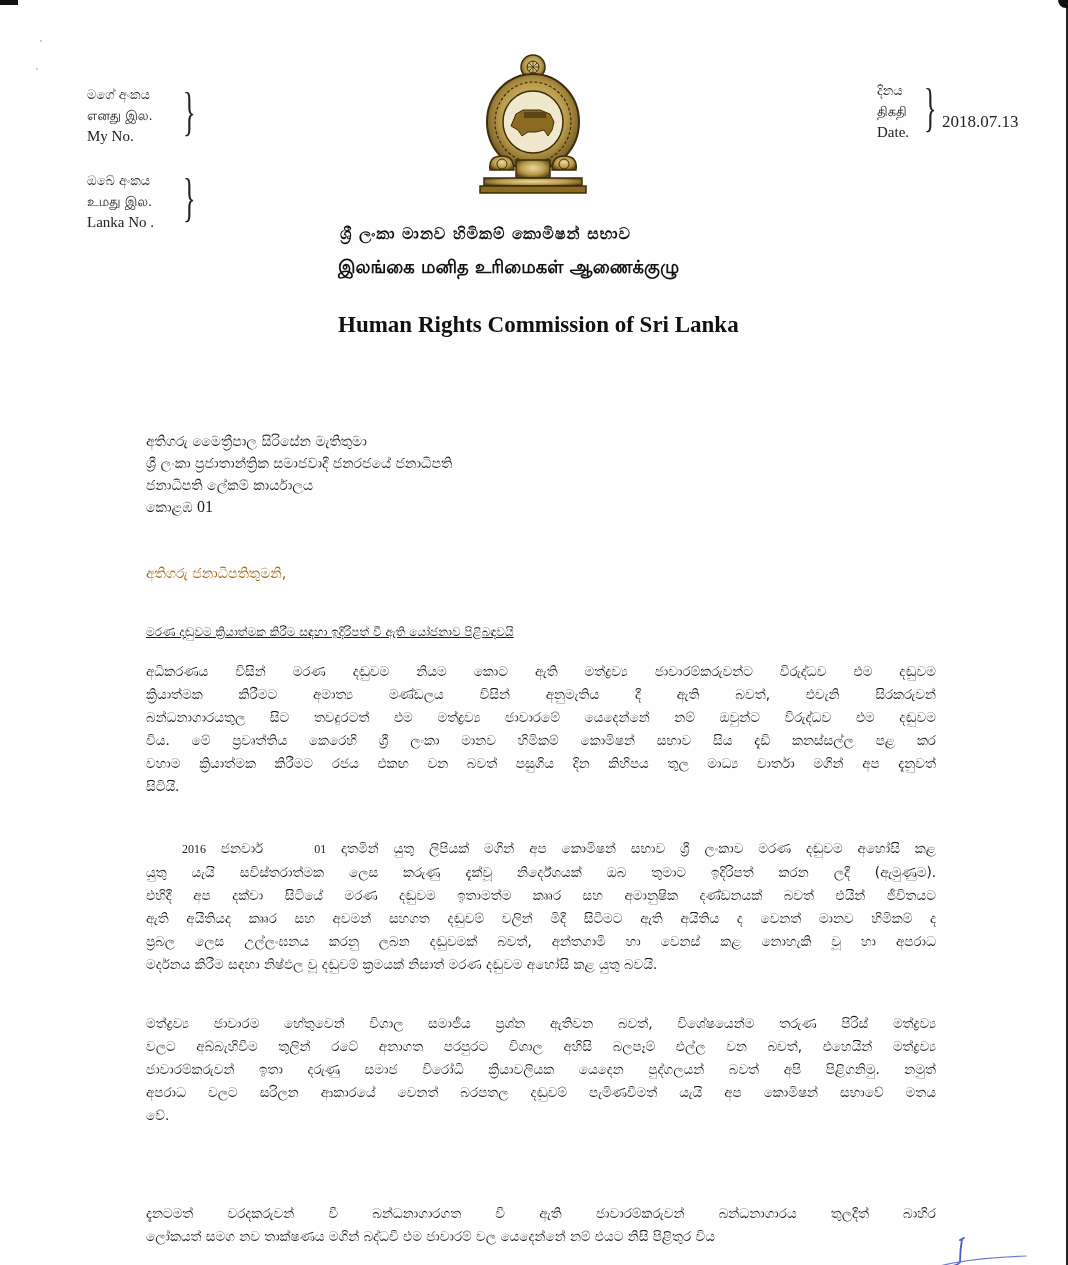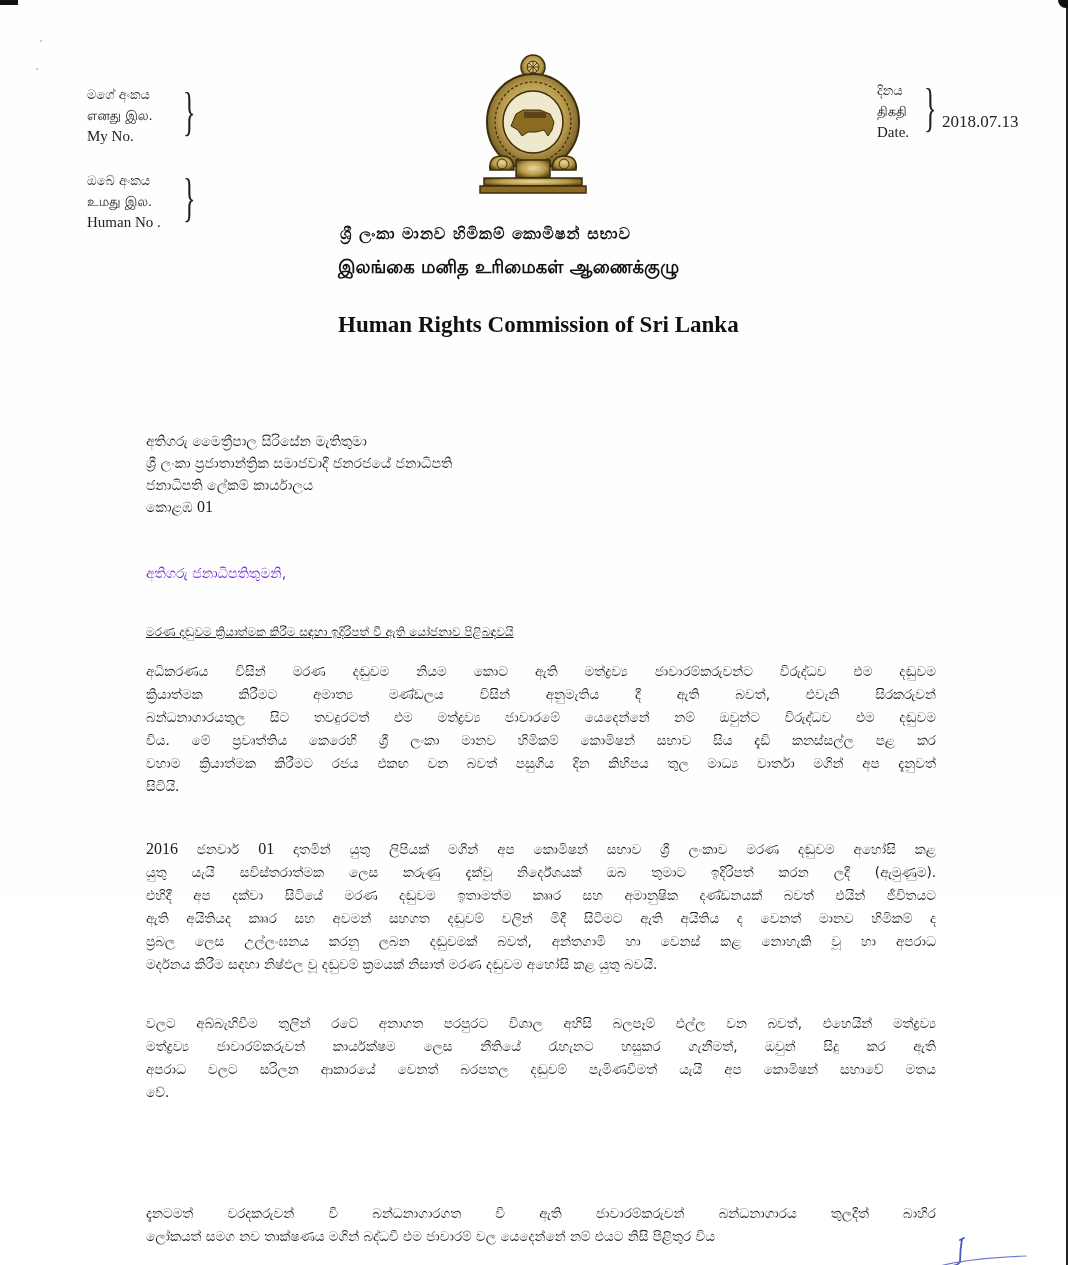--- a/index.html
+++ b/index.html
@@ -20,31 +20,31 @@
   .emblem { position: absolute; left: 478px; top: 52px; width: 110px; height: 150px; }
 
   .org-si { position: absolute; left: 340px; top: 224px; font-size: 16px; font-weight: bold; letter-spacing: 1px; color: #111; white-space: nowrap; }
   .org-ta { position: absolute; left: 338px; top: 256px; font-size: 18px; font-weight: bold; color: #111; white-space: nowrap; }
   .org-en { position: absolute; left: 338px; top: 278px; font-family: "Liberation Serif", serif; font-size: 23px; font-weight: bold; color: #111; white-space: nowrap; margin-top: 34px; }
 
   .address { position: absolute; left: 146px; top: 430px; font-size: 14px; line-height: 22px; color: #1a1a1a; }
   .address div { white-space: nowrap; }
   .address .num { font-family: "Liberation Serif", serif; font-size: 16px; }
 
-  .salutation { position: absolute; left: 146px; top: 565px; font-size: 14px; color: #6d28d9; }
+  .salutation { position: absolute; left: 146px; top: 565px; font-size: 14px; color: #a16207; }
   .subject { position: absolute; left: 146px; top: 625px; font-size: 12px; text-decoration: underline; color: #1a1a1a; white-space: nowrap; }
 
   .para { position: absolute; left: 146px; width: 790px; font-size: 13.5px; line-height: 23px; text-align: justify; color: #1a1a1a; }
   .para .line { display: block; text-align: justify; text-align-last: justify; white-space: nowrap; overflow: hidden; }
   .para .line.last { text-align-last: left; }
   .p1 { top: 660px; }
   .p2 { top: 837px; }
   .p3 { top: 1012px; }
   .p4 { top: 1202px; }
-  .serif-num { font-family: "Liberation Serif", serif; font-size: 16px; }
+  .serif-num { font-family: "Liberation Serif", serif; font-size: 12px; margin-left: 36px; }
 
   .sig-mark { position: absolute; left: 930px; top: 1236px; width: 100px; height: 30px; }
 </style>
 </head>
 <body>
 
 <div class="page">
   <div class="scan-corner"></div>
   <div class="right-border"></div>
   <div class="right-corner"></div>
@@ -54,21 +54,21 @@
   <div class="ref-block" style="left:87px;top:84px">
     <div>මගේ අංකය</div>
     <div>எனது இல.</div>
     <div class="en">My No.</div>
   </div>
   <div class="brace" style="left:183px;top:86px">}</div>
 
   <div class="ref-block" style="left:87px;top:170px">
     <div>ඔබේ අංකය</div>
     <div>உமது இல.</div>
-    <div class="en">Human No .</div>
+    <div class="en">Lanka No .</div>
   </div>
   <div class="brace" style="left:183px;top:172px">}</div>
 
   <div class="ref-block" style="left:877px;top:80px">
     <div>දිනය</div>
     <div>திகதி</div>
     <div class="en">Date.</div>
   </div>
   <div class="brace" style="left:924px;top:82px">}</div>
   <div class="date-value">2018.07.13</div>
@@ -136,22 +136,23 @@
   <div class="para p2">
     <span class="line"><span class="serif-num">2016</span><span> ජනවාර් </span><span class="serif-num">01</span><span> දාතමින් යුතු ලිපියක් මගින් අප කොමිෂන් සභාව ශ්‍රී ලංකාව මරණ දඬුවම අහෝසි කළ</span></span>
     <span class="line">යුතු යැයි සවිස්තරාත්මක ලෙස කරුණු දැක්වූ නිර්දේශයක් ඔබ තුමාට ඉදිරිපත් කරන ලදී (ඇමුණුම).</span>
     <span class="line">එහිදී අප දක්වා සිටියේ මරණ දඬුවම ඉතාමත්ම කෲර සහ අමානුෂික දණ්ඩනයක් බවත් එයින් ජීවිතයට</span>
     <span class="line">ඇති අයිතියද කෲර සහ අවමන් සහගත දඬුවම් වලින් මිදී සිටීමට ඇති අයිතිය ද වෙනත් මානව හිමිකම් ද</span>
     <span class="line">ප්‍රබල ලෙස උල්ලංඝනය කරනු ලබන දඬුවමක් බවත්, අන්තගාමී හා වෙනස් කළ නොහැකි වූ හා අපරාධ</span>
     <span class="line last">මර්දනය කිරීම සඳහා නිෂ්ඵල වූ දඬුවම් ක්‍රමයක් නිසාත් මරණ දඬුවම අහෝසි කළ යුතු බවයි.</span>
   </div>
 
   <div class="para p3">
+    <span class="line">මත්ද්‍රව්‍ය ජාවාරම හේතුවෙන් විශාල සමාජීය ප්‍රශ්න ඇතිවන බවත්, විශේෂයෙන්ම තරුණ පිරිස් මත්ද්‍රව්‍ය</span>
     <span class="line">වලට අබ්බැහිවීම තුලින් රටේ අනාගත පරපුරට විශාල අහිසි බලපෑම් එල්ල වන බවත්, එහෙයින් මත්ද්‍රව්‍ය</span>
-    <span class="line">මත්ද්‍රව්‍ය ජාවාරම්කරුවන් කාර්යක්ෂම ලෙස නීතියේ රැහැනට හසුකර ගැනීමත්, ඔවුන් සිදු කර ඇති</span>
+    <span class="line">ජාවාරම්කරුවන් ඉතා දරුණු සමාජ විරෝධී ක්‍රියාවලියක යෙදෙන පුද්ගලයන් බවත් අපි පිළිගනිමු.  නමුත්</span>
     <span class="line">අපරාධ වලට  සරිලන ආකාරයේ වෙනත් බරපතල දඬුවම් පැමිණවීමත් යැයි අප කොමිෂන් සභාවේ මතය</span>
     <span class="line last">වේ.</span>
   </div>
 
   <div class="para p4">
     <span class="line">දැනටමත් වරදකරුවන් වී බන්ධනාගාරගත වී ඇති ජාවාරම්කරුවන් බන්ධනාගාරය තුලදීත් බාහිර</span>
     <span class="line last">ලෝකයත් සමග නව තාක්ෂණය මගින් බද්ධවී එම ජාවාරම් වල යෙදෙන්නේ නම් එයට නිසි පිළිතුර විය</span>
   </div>
 
   <svg class="sig-mark" viewBox="0 0 100 30">

